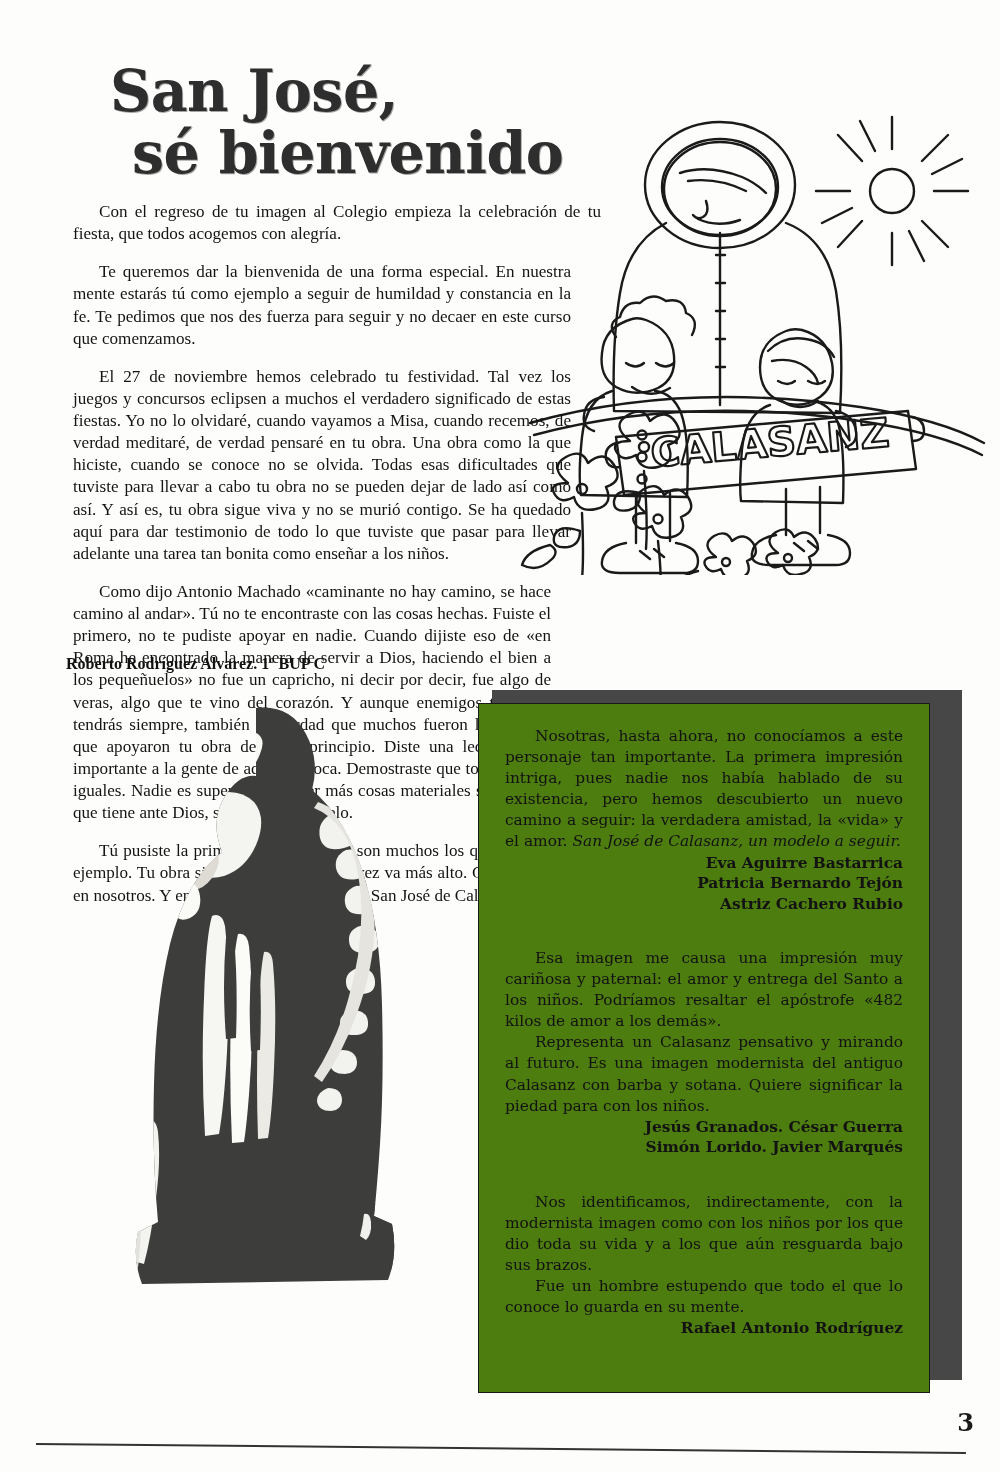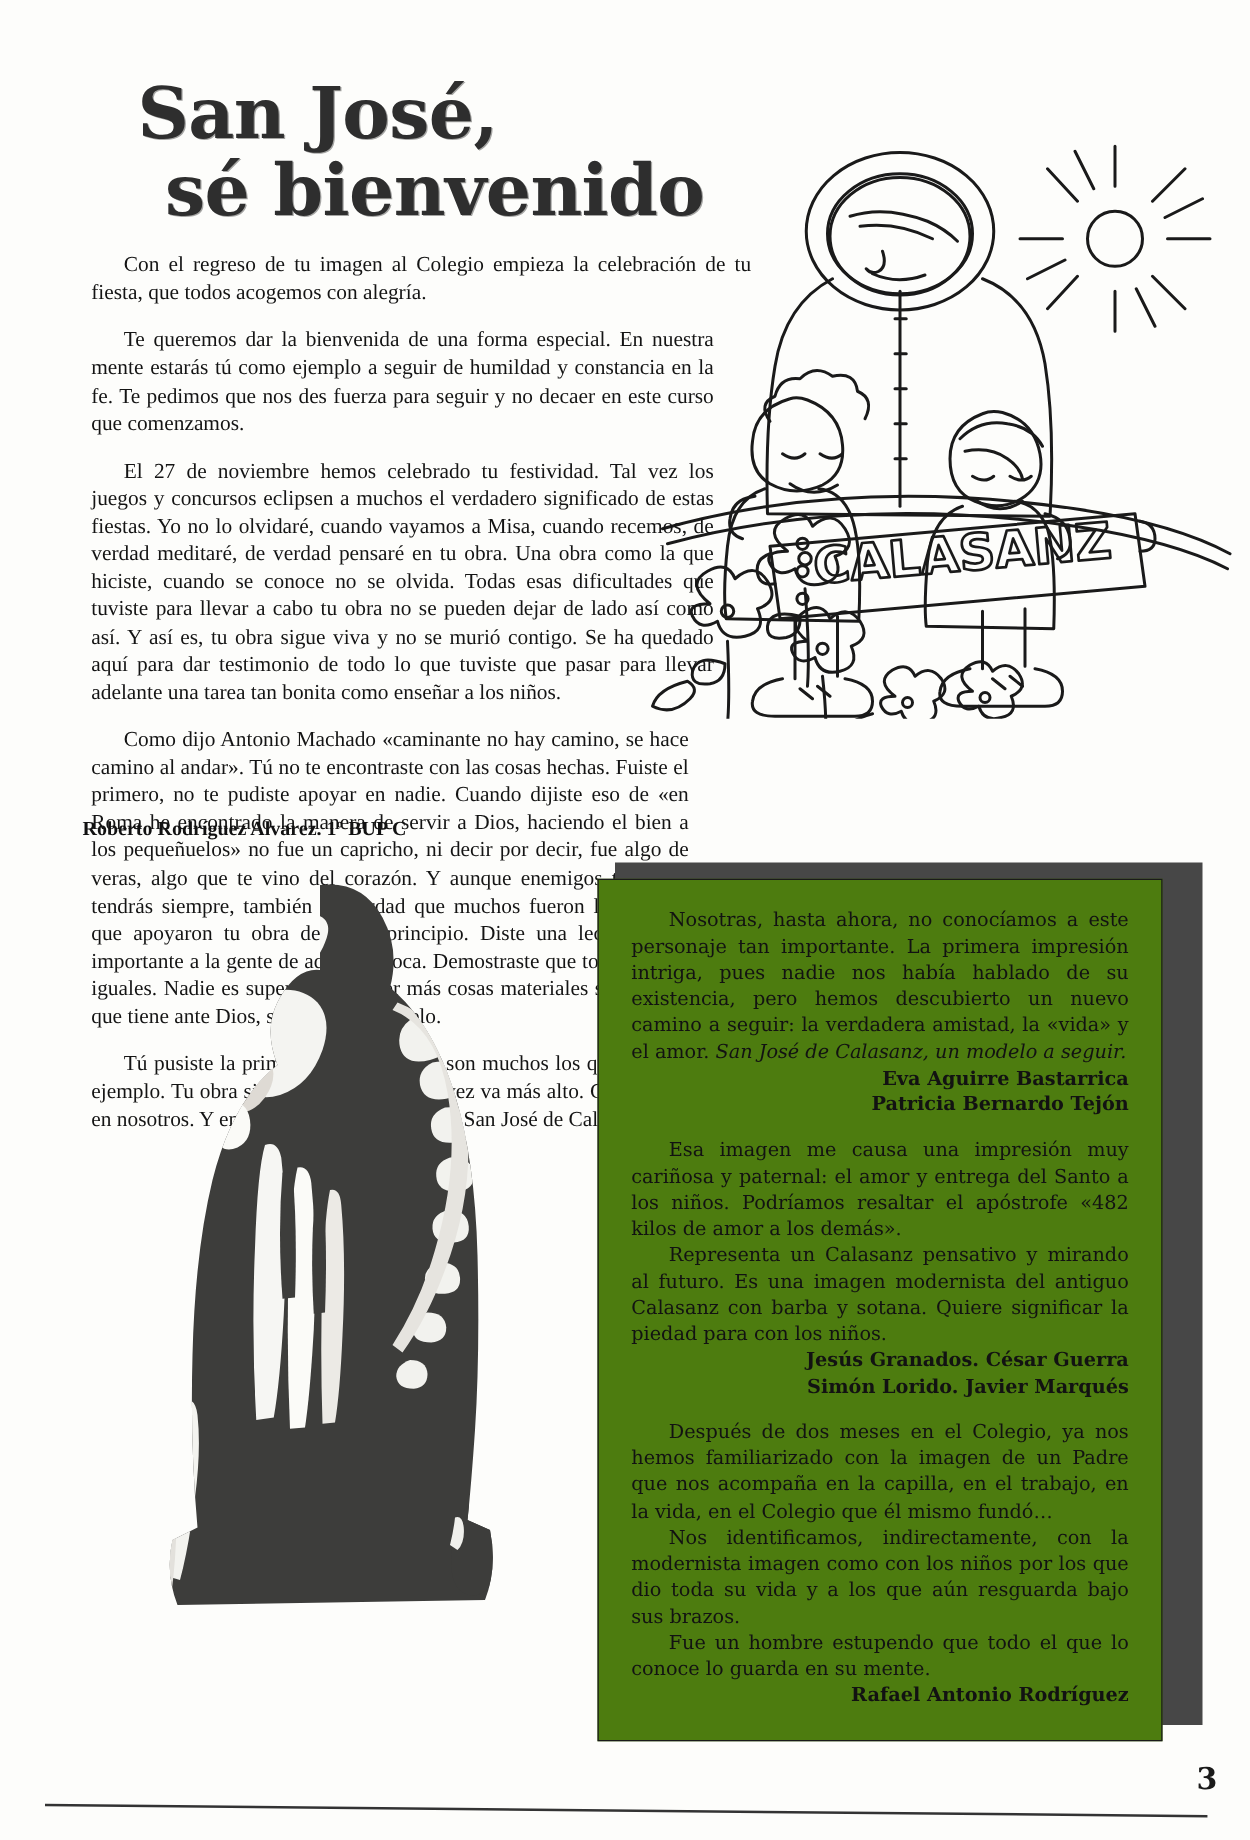--- a/index.html
+++ b/index.html
@@ -125,21 +125,21 @@
   #testimonial-inner .it { font-style: italic; }
   .sig {
     margin-top: 26px;
     text-align: right;
     font-weight: 700;
     font-style: normal;
     line-height: 1.33;
     text-indent: 0;
   }
   .sig span { display: block; }
-  .blk { margin-top: 16px; }
+  .blk { margin-top: 34px; }
 
   
   #footer-rule {
     position: absolute;
     left: 36px;
     top: 1443px;
     width: 930px;
     height: 2px;
     background: #333;
     transform: rotate(0.55deg);
@@ -360,34 +360,34 @@
 
   <div id="testimonial-shadow"></div>
   <div id="testimonial-box">
     <div id="testimonial-inner">
 
       <div>
         <p><span>Nosotras, hasta ahora, no conocíamos a este personaje tan importante. La primera impresión intriga, pues nadie nos había hablado de su existencia, pero hemos descubierto un nuevo camino a seguir: la verdadera amistad, la «vida» y el amor. </span><span class="it">San José de Calasanz, un modelo a seguir.</span></p>
         <p class="sig">
           <span>Eva Aguirre Bastarrica</span>
           <span>Patricia Bernardo Tejón</span>
+          <span>Astriz Cachero Rubio</span>
         </p>
       </div>
 
       <div class="blk">
         <p>Esa imagen  me causa una impresión muy cariñosa y paternal: el amor y entrega del Santo a los niños. Podríamos resaltar el apóstrofe «482 kilos de amor a los demás».</p>
         <p>Representa un Calasanz pensativo y mirando al futuro. Es una imagen modernista del antiguo Calasanz con barba y sotana. Quiere significar la piedad para con los niños.</p>
         <p class="sig">
           <span>Jesús Granados. César Guerra</span>
           <span>Simón Lorido. Javier Marqués</span>
         </p>
       </div>
 
       <div class="blk">
-        <p>Después de dos meses en el Colegio, ya nos hemos familiarizado con la imagen de un Padre que nos acompaña en la capilla, en el trabajo, en la vida, en el Colegio que él mismo fundó…</p>
         <p>Nos identificamos, indirectamente, con la modernista imagen como con los niños por los que dio toda su vida y a los que aún resguarda bajo sus brazos.</p>
         <p>Fue un hombre estupendo que todo el que lo conoce lo guarda en su mente.</p>
         <p class="sig">
           <span>Rafael Antonio Rodríguez</span>
         </p>
       </div>
 
     </div>
   </div>
 

